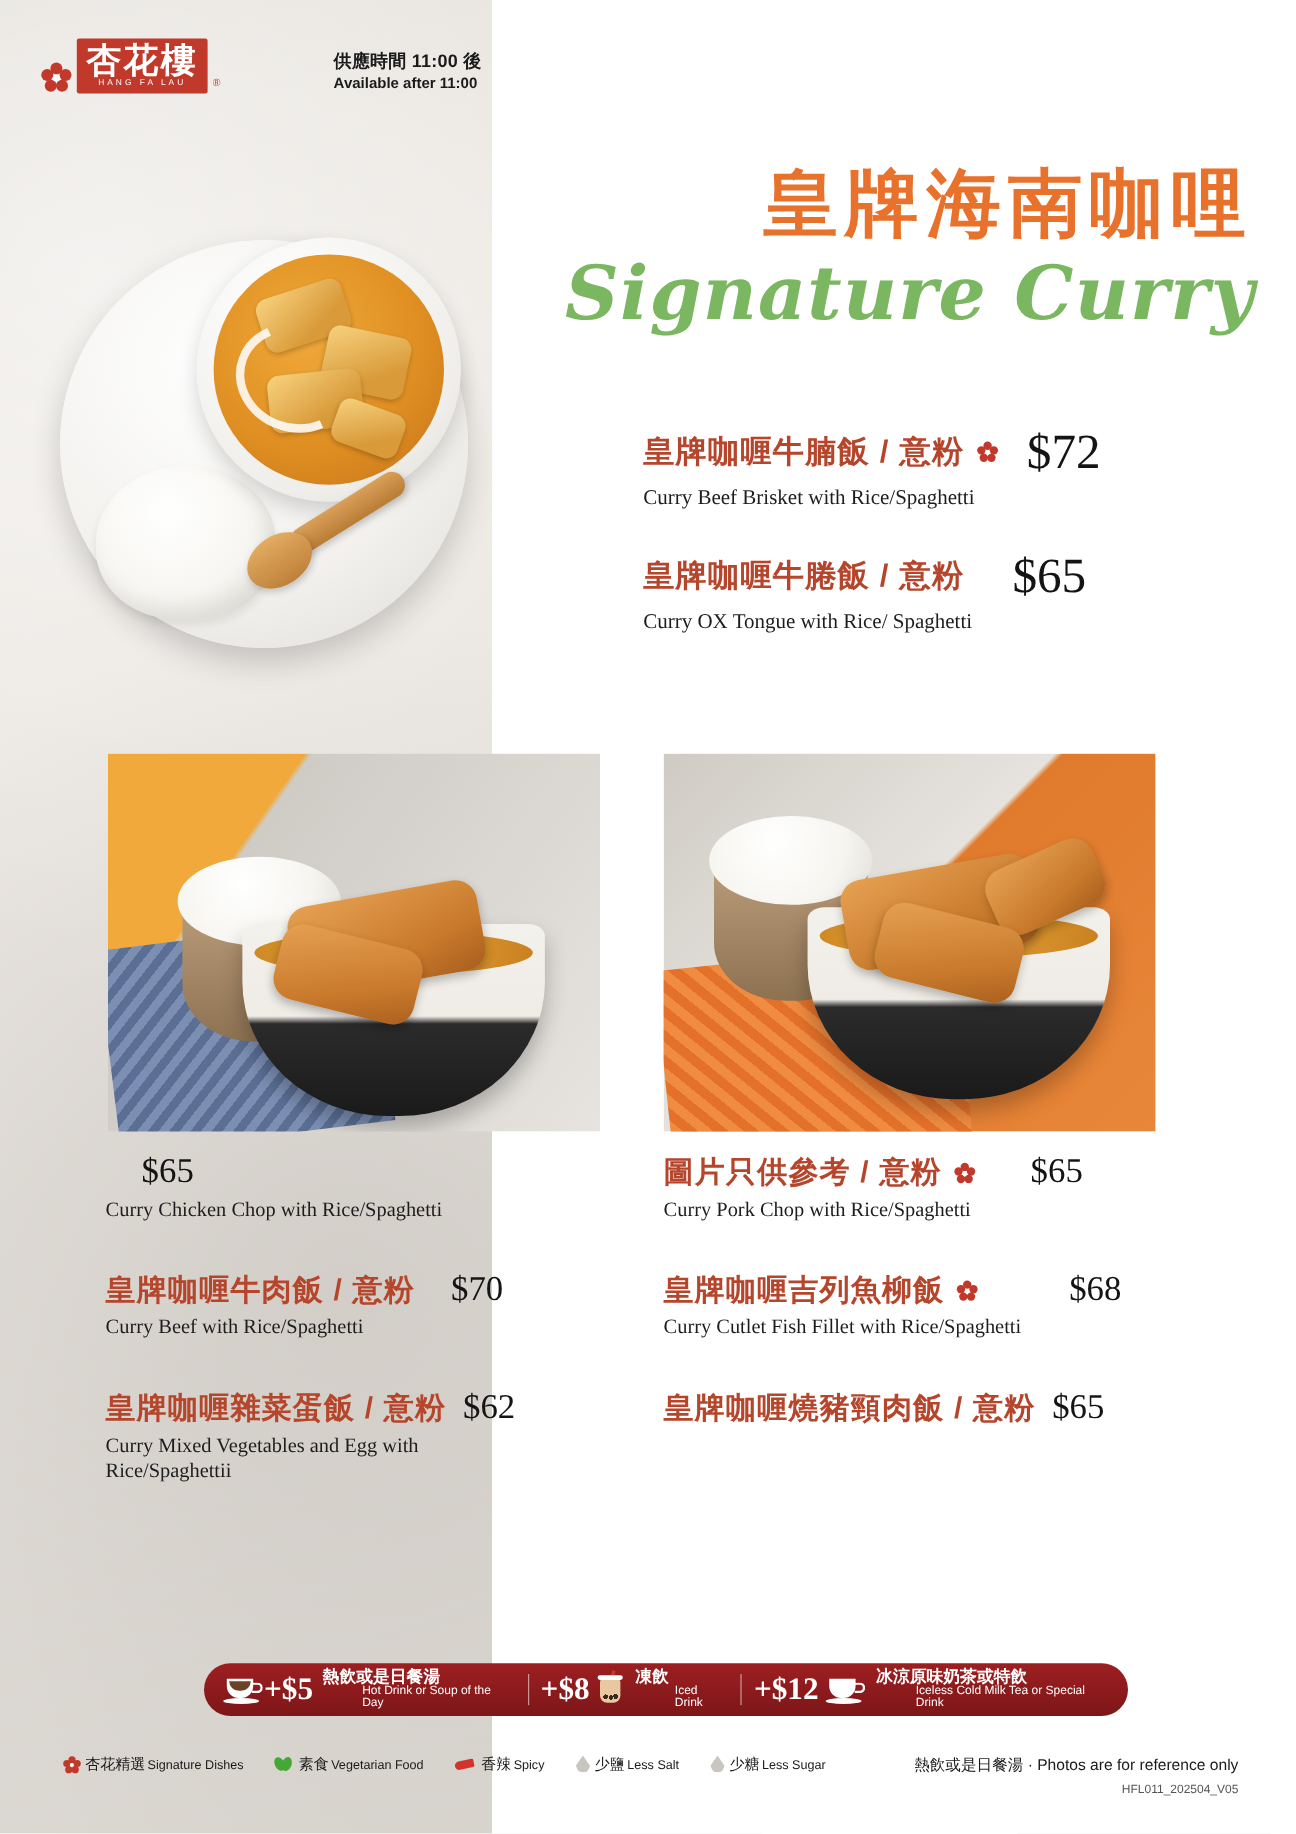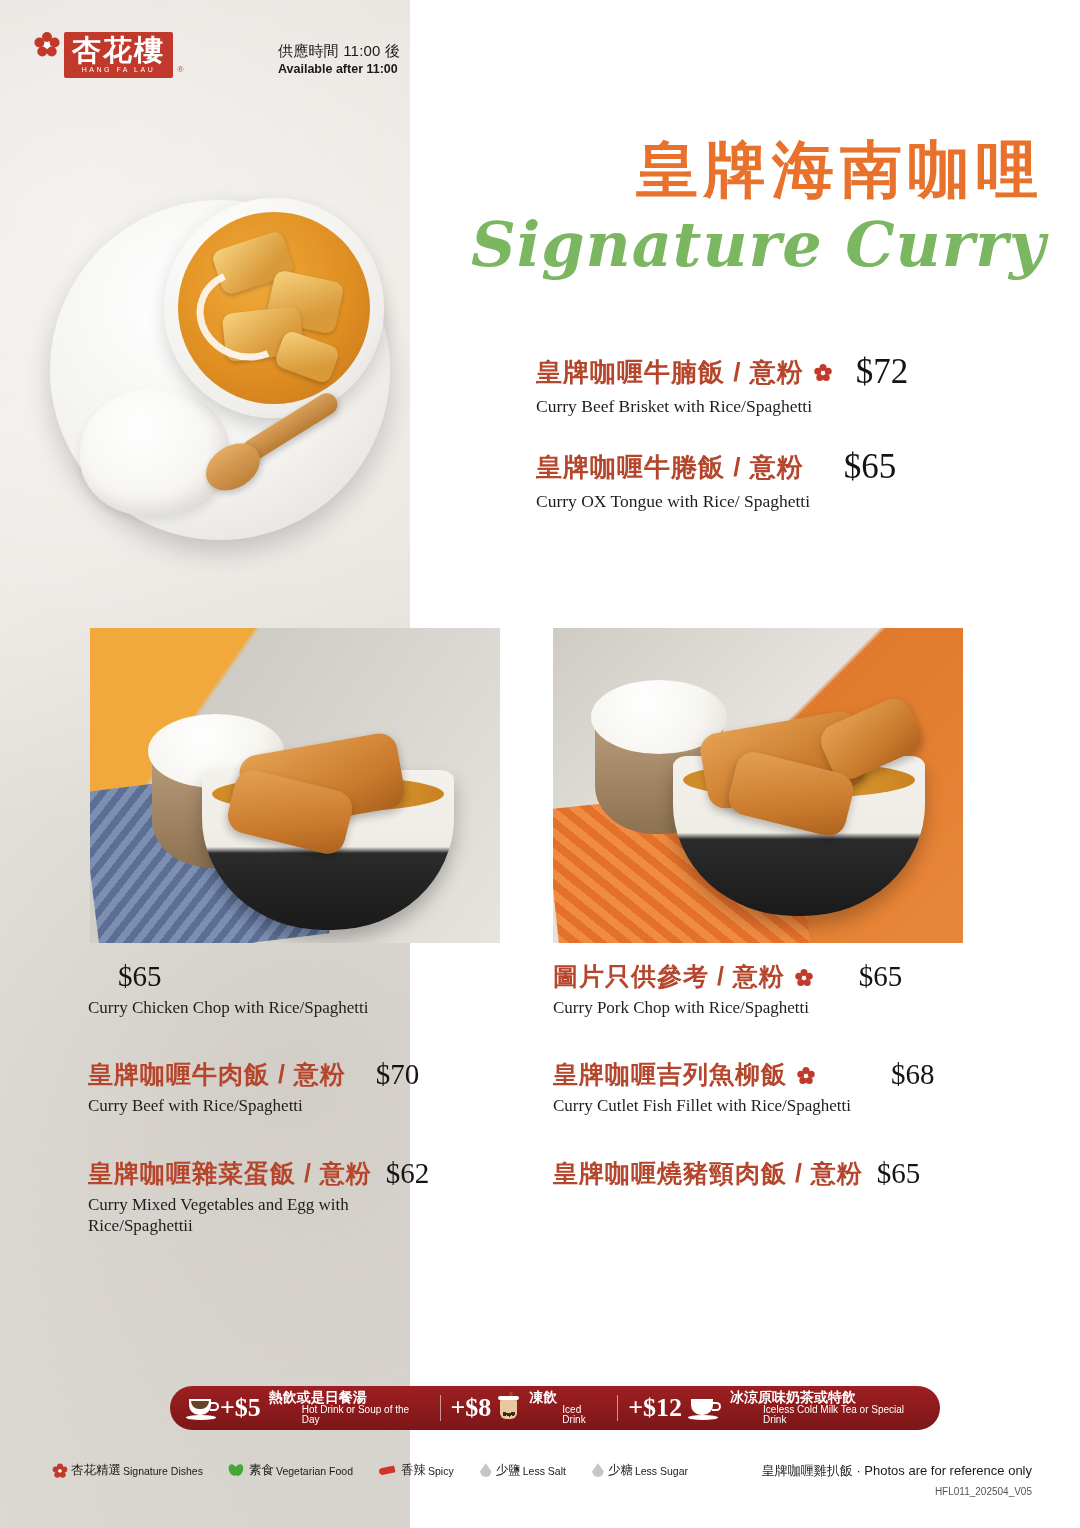--- a/index.html
+++ b/index.html
@@ -26,21 +26,21 @@
     position: absolute; left: 410px; top: 0; width: 670px; height: 1528px;
     background: #ffffff;
   }
   .bg-diag {
     position:absolute; left:330px; top:0; width:180px; height:1528px;
     background: linear-gradient(to bottom right, rgba(231,227,222,0) 0%, rgba(231,227,222,0) 100%);
   }
 
   
   .logo-wrap{
-    position:absolute; left:34px; top:32px; display:flex; align-items:flex-start;
+    position:absolute; left:34px; top:32px; display:flex; align-items:flex-end;
   }
   .flower{
     width:26px;height:26px;position:relative;flex:0 0 auto;
   }
   .flower span{
     position:absolute;left:50%;top:50%;width:10px;height:10px;border-radius:50%;
     background:#c0392b;transform-origin:center;
   }
   .logo-box{
     background:#c0392b;color:#fff;padding:3px 8px 5px;margin:0 4px;
@@ -53,21 +53,21 @@
   .logo-en{
     font-size:7px;letter-spacing:2.5px;margin-top:1px;
     font-family:"Liberation Sans", sans-serif;
   }
   .logo-r{font-size:9px;color:#c0392b;align-self:flex-end;margin-bottom:4px;}
 
   .avail{
     position:absolute; left:278px; top:42px;
     font-family:"Liberation Sans", sans-serif; color:#1a1a1a;
   }
-  .avail .l1{font-size:15px;font-weight:normal;letter-spacing:.2px;}
+  .avail .l1{font-size:15px;font-weight:bold;letter-spacing:.2px;}
   .avail .l2{font-size:12.5px;font-weight:bold;margin-top:1px;}
 
   
   .title-cn{
     position:absolute; right:36px; top:128px;
     font-size:62px; color:#e8722c; font-weight:bold; letter-spacing:6px;
     font-family:"DejaVu Serif", serif; white-space:nowrap;
   }
   .title-en{
     position:absolute; right:34px; top:208px;
@@ -141,21 +141,21 @@
     font-family:Liberation Sans, sans-serif; white-space:nowrap;
   }
   .badge-flower{
     width:18px;height:18px;margin:0 10px;flex:0 0 auto;position:relative;top:1px;
   }
   .badge-flower span{
     position:absolute;left:50%;top:50%;width:7px;height:7px;border-radius:50%;
     background:#c0392b;
   }
   .price{
-    font-size:35px;color:#141414;font-family:"Liberation Serif", serif;
+    font-size:41px;color:#141414;font-family:"Liberation Serif", serif;
     margin-left:14px;white-space:nowrap;
   }
   .item-en{
     font-size:17.5px;color:#1d1d1d;margin-top:4px;
     font-family:"Liberation Serif", serif;
   }
 
   
   .photo{
     position:absolute; width:410px; height:315px; overflow:hidden;
@@ -524,14 +524,14 @@
 
   <div class="lg">
     <div class="ic-drop">
         <i></i>
       </div>
     <div class="lbl-cn">少糖</div>
     <div class="lbl-en">Less Sugar</div>
   </div>
 </div>
 
-<div class="photos-note">皇牌咖喱雞扒飯 · Photos are for reference only</div>
+<div class="photos-note">熱飲或是日餐湯 · Photos are for reference only</div>
 <div class="code">HFL011_202504_V05</div>
 
 </body></html>

